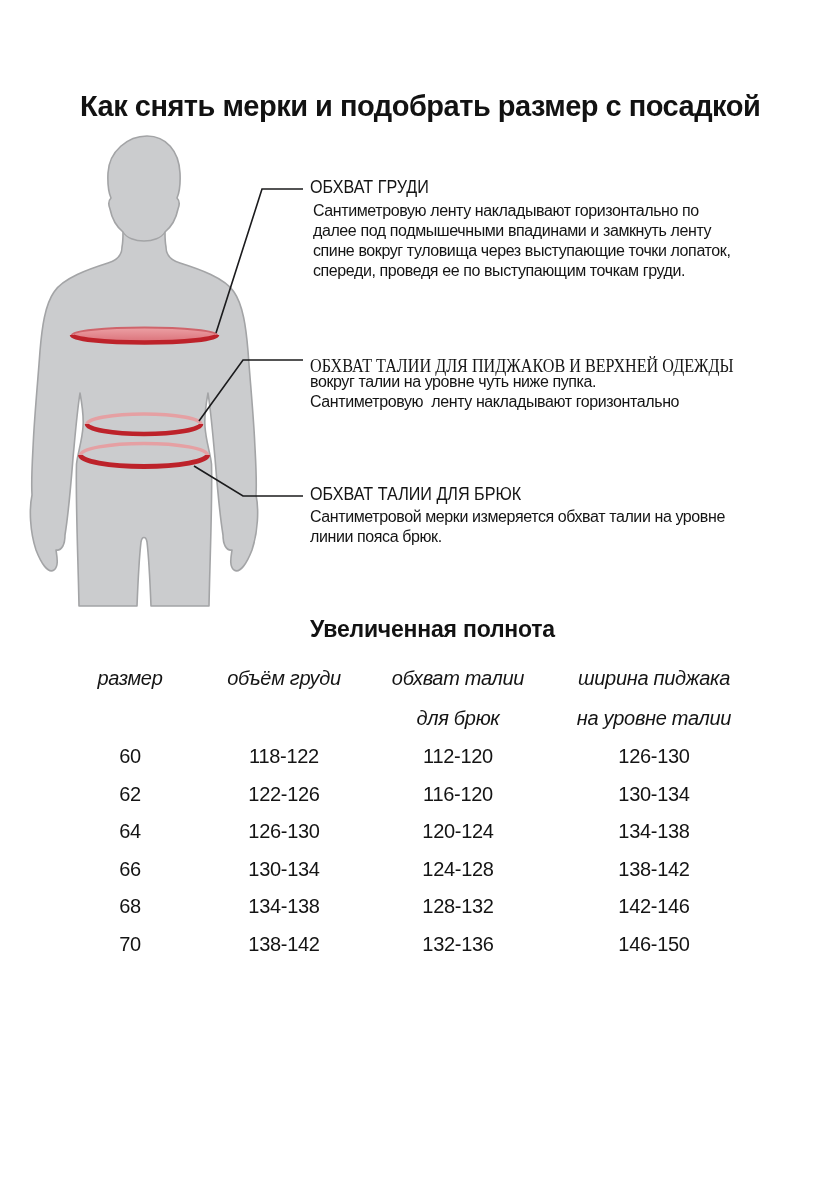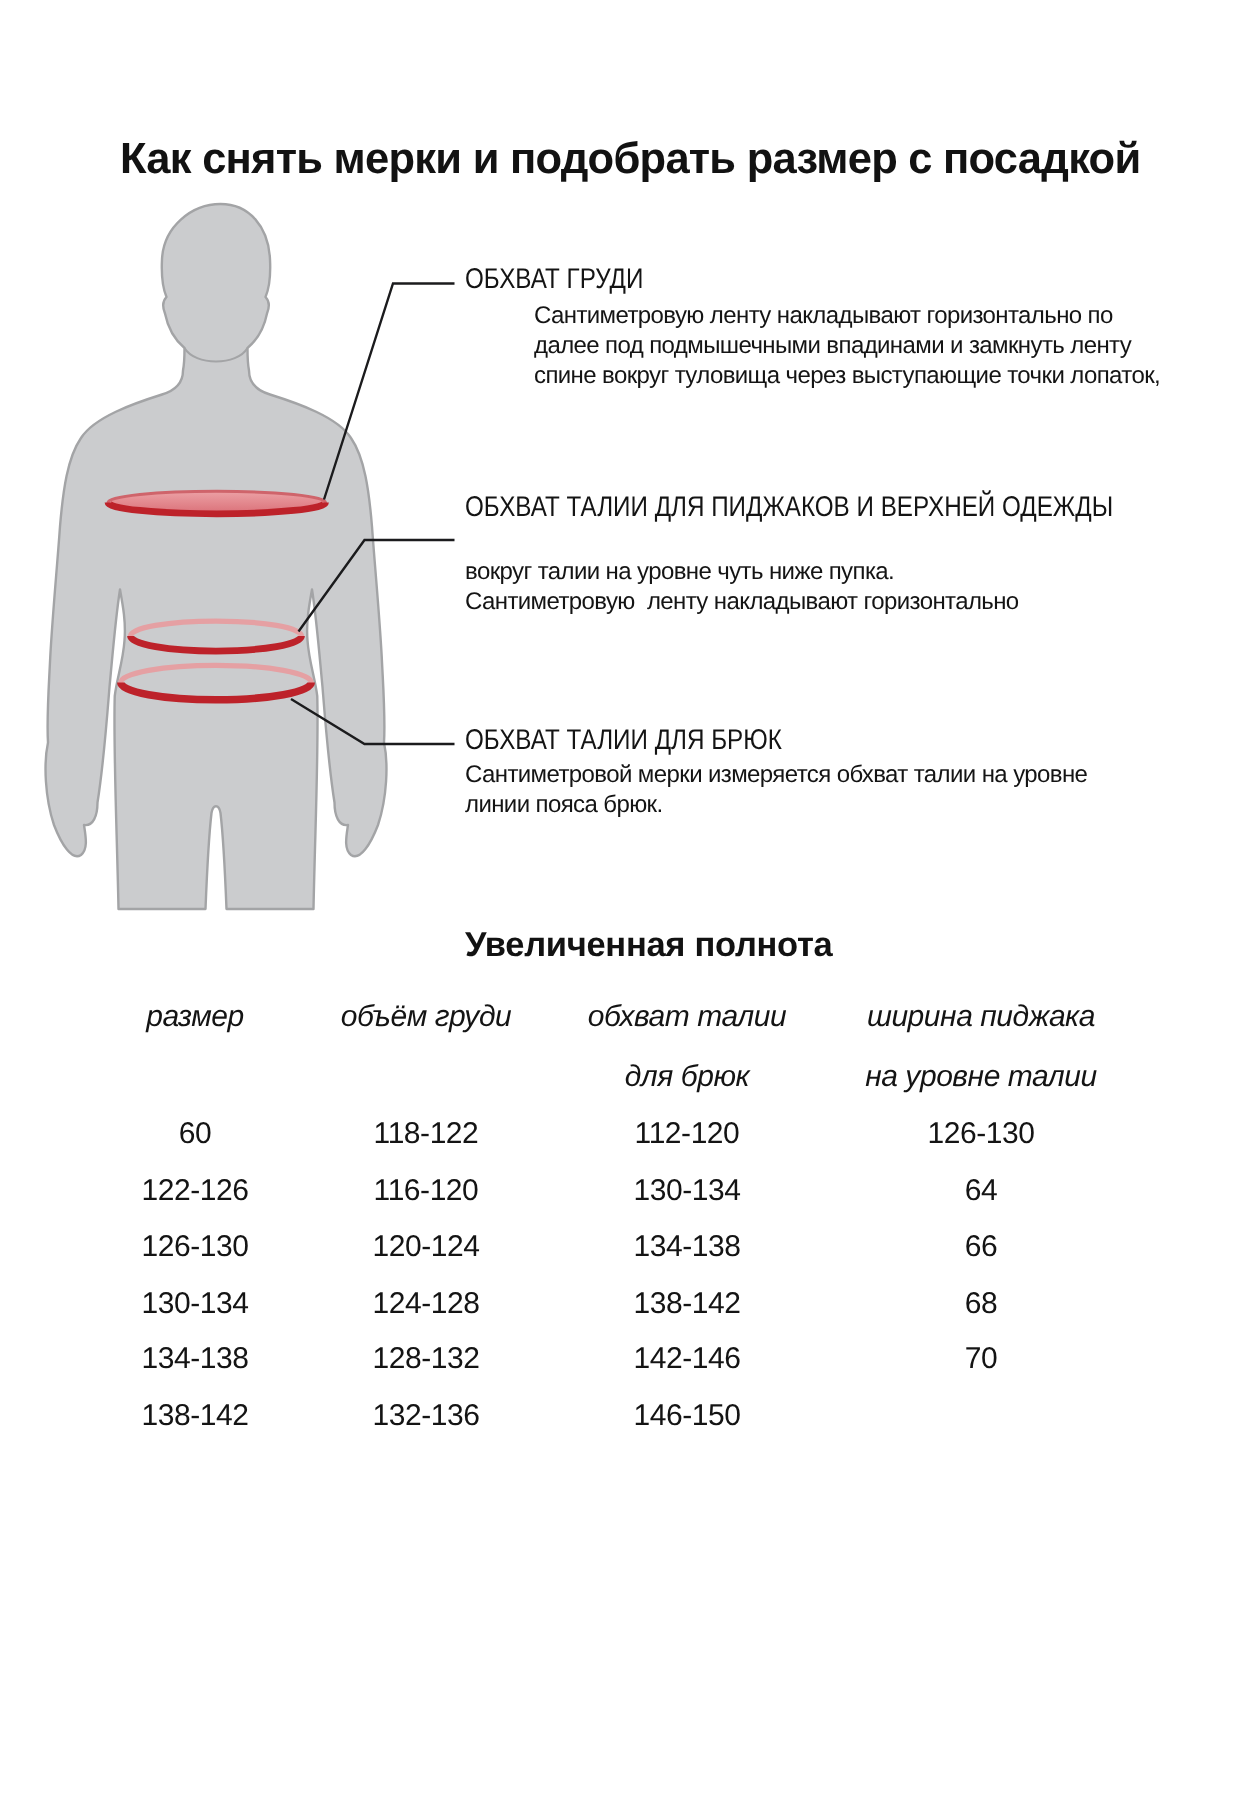--- a/index.html
+++ b/index.html
@@ -17,22 +17,22 @@
   .sec-heading{
     font-size:19px;line-height:19px;font-weight:400;color:#141414;
     display:inline-block;transform:scaleX(0.85);transform-origin:0 50%;
     white-space:pre;letter-spacing:0;
   }
   .sec-body .body-line{
     font-size:16px;line-height:20px;letter-spacing:-0.4px;
     white-space:pre;color:#141414;
   }
   .s1-head{left:310px;top:177px;}
-  .s1-body{left:313px;top:201px;margin-left:43px;}
-  .s2-head{left:310px;top:329px;}
+  .s1-body{left:313px;top:201px;}
+  .s2-head{left:310px;top:356px;font-family:Liberation Serif, serif;}
   .s2-body{left:310px;top:372px;}
   .s3-head{left:310px;top:484px;}
   .s3-body{left:310px;top:507px;}
   .table-title{
     left:0;top:616px;width:825px;text-align:center;
     font-size:23px;font-weight:700;letter-spacing:-0.2px;color:#121212;padding-left:20px;
   }
   .size-table{
     left:55px;top:658px;width:700px;
     display:grid;grid-template-columns:150px 158px 190px 202px;
@@ -126,20 +126,21 @@
     <polyline points="194,466 243,496 303,496" fill="none" stroke-width="1.6" stroke="#1b1b1d"></polyline>
   </svg>
 
   <div class="abs s1-head">
     <span class="sec-heading">ОБХВАТ ГРУДИ</span>
   </div>
   <div class="abs sec-body s1-body">
     <div class="body-line">Сантиметровую ленту накладывают горизонтально по</div>
     <div class="body-line">далее под подмышечными впадинами и замкнуть ленту</div>
     <div class="body-line">спине вокруг туловища через выступающие точки лопаток,</div>
+    <div class="body-line">спереди, проведя ее по выступающим точкам груди.</div>
   </div>
 
   <div class="abs s2-head">
     <span class="sec-heading">ОБХВАТ ТАЛИИ ДЛЯ ПИДЖАКОВ И ВЕРХНЕЙ ОДЕЖДЫ</span>
   </div>
   <div class="abs sec-body s2-body">
     <div class="body-line">вокруг талии на уровне чуть ниже пупка.</div>
     <div class="body-line">Сантиметровую  ленту накладывают горизонтально</div>
   </div>
 
@@ -170,20 +171,21 @@
     <div class="cell head-cell">
       <div>ширина пиджака</div>
       <div>на уровне талии</div>
     </div>
 
     <div class="cell data-cell">60</div>
     <div class="cell data-cell">118-122</div>
     <div class="cell data-cell">112-120</div>
     <div class="cell data-cell">126-130</div>
 
+    <div class="cell data-cell">62</div>
     <div class="cell data-cell">122-126</div>
     <div class="cell data-cell">116-120</div>
     <div class="cell data-cell">130-134</div>
 
     <div class="cell data-cell">64</div>
     <div class="cell data-cell">126-130</div>
     <div class="cell data-cell">120-124</div>
     <div class="cell data-cell">134-138</div>
 
     <div class="cell data-cell">66</div>

